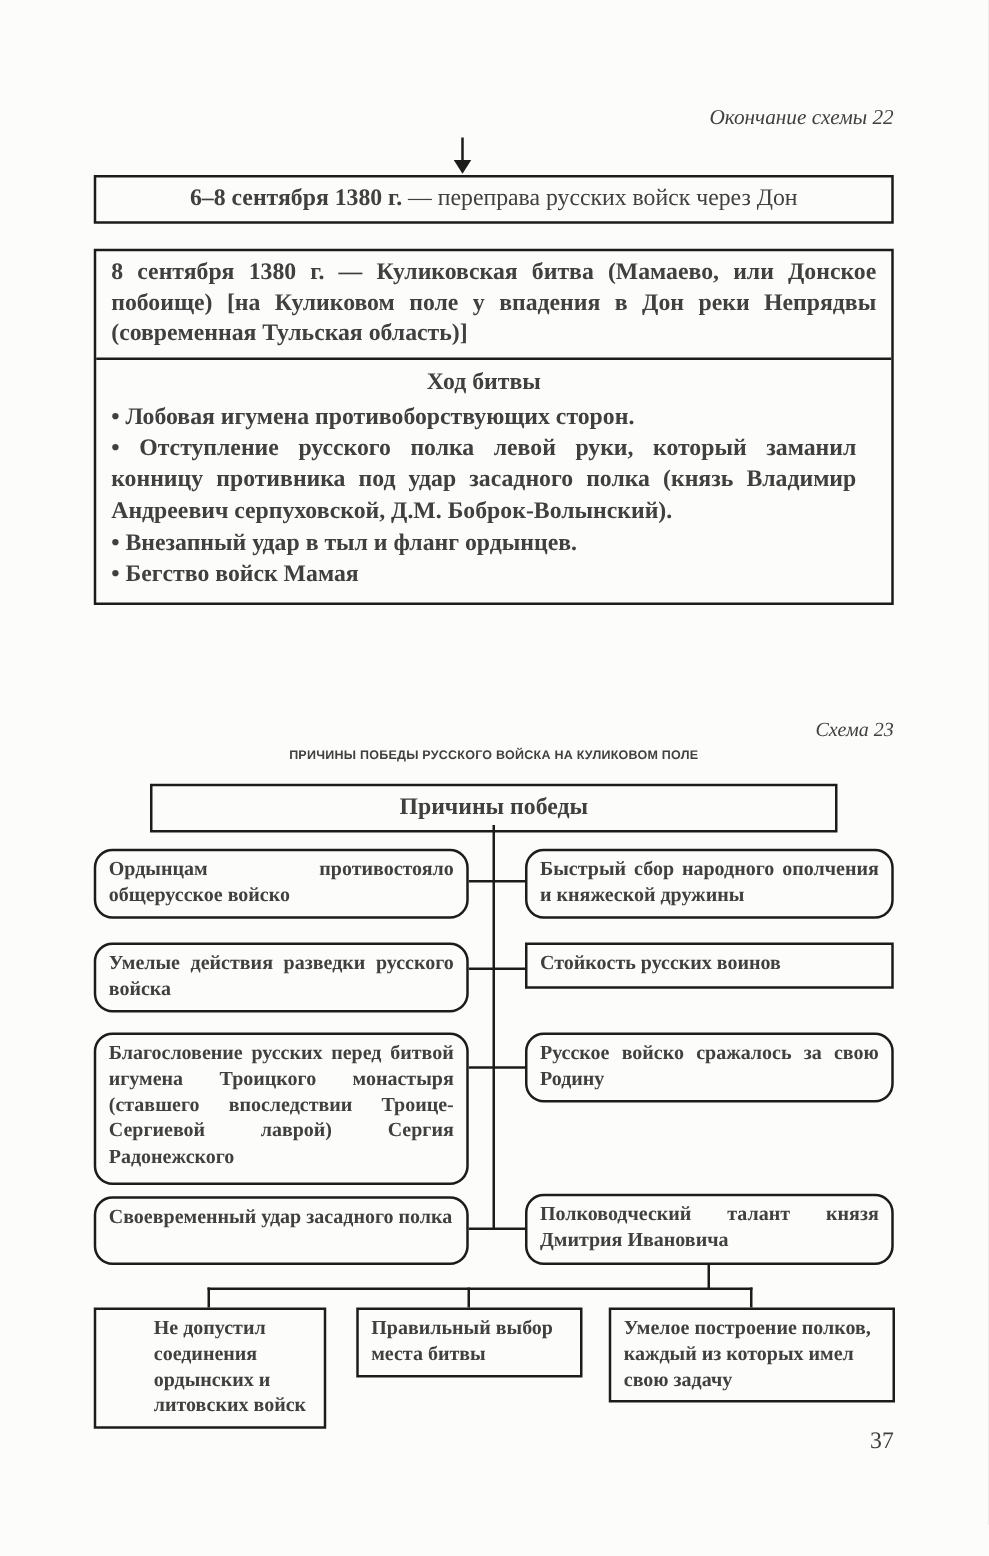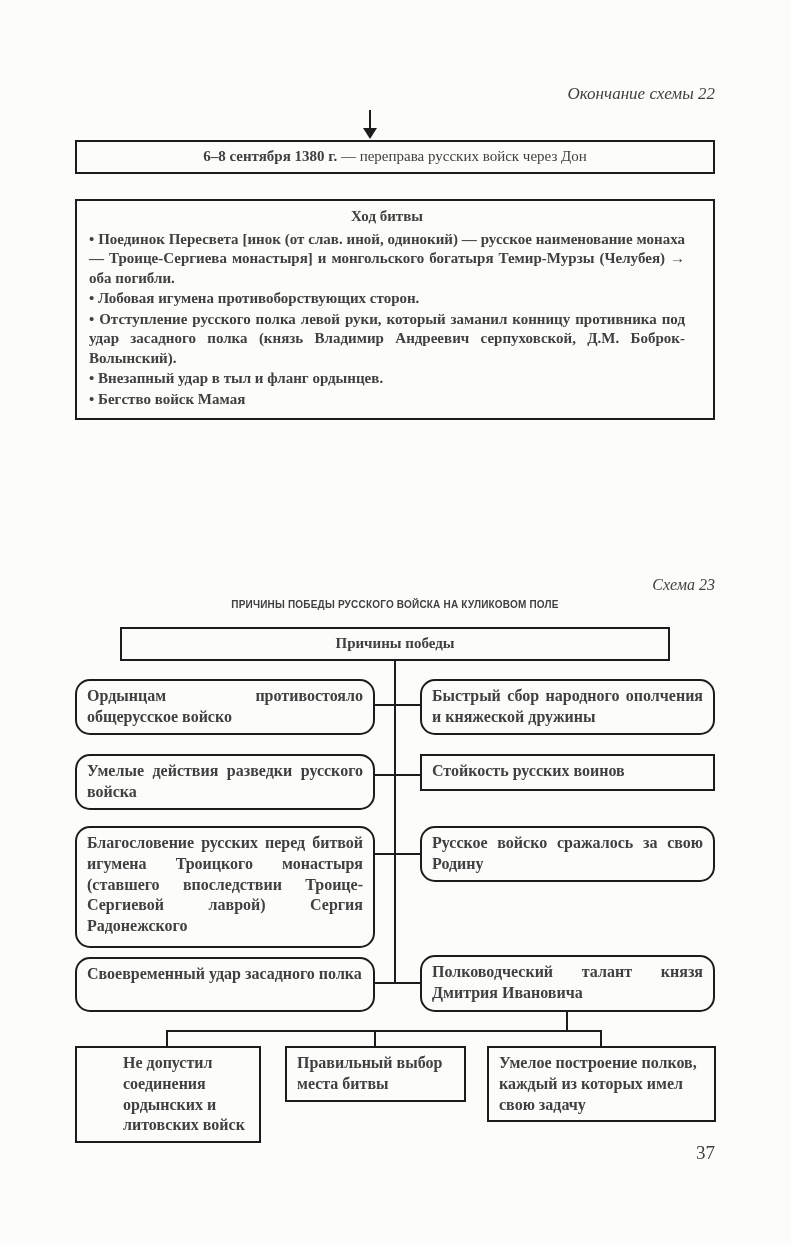--- a/index.html
+++ b/index.html
@@ -18,21 +18,21 @@
     position: absolute;
     font-style: italic;
     font-size: 17px;
     text-align: right;
   }
   .box {
     position: absolute;
     border: 2px solid #1c1c1c;
     background: #fcfcfa;
     font-weight: bold;
-    font-size: 15px;
+    font-size: 19px;
     line-height: 1.3;
     padding: 5px 10px;
   }
   .centerbox {
     display: flex;
     align-items: center;
     justify-content: center;
     text-align: center;
   }
   .wide { left: 75px; width: 640px; }
@@ -88,23 +88,23 @@
   <div class="line" style="left:369px; top:110px; width:2px; height:19px;"></div>
   <div class="arrow-head" style="left:363px; top:128px;"></div>
 
   <div class="box wide centerbox" style="top:140px; min-height:34px;">
     <div>
       <span class="b">6–8 сентября 1380 г.</span><span class="r"> — переправа русских войск через Дон</span>
     </div>
   </div>
 
   <div class="box battle-box">
+    <div class="battle-header">8 сентября 1380 г. — Куликовская битва (Мамаево, или Донское побоище) [на Куликовом поле у впадения в Дон реки Непрядвы (современная Тульская область)]</div>
     <div class="battle-body">
       <div class="battle-title">Ход битвы</div>
-      <div class="bullet">Поединок Пересвета [инок (от слав. иной, одинокий) — русское наименование монаха — Троице-Сергиева монастыря] и монгольского богатыря Темир-Мурзы (Челубея) → оба погибли.</div>
       <div class="bullet">Лобовая игумена противоборствующих сторон.</div>
       <div class="bullet">Отступление русского полка левой руки, который заманил конницу противника под удар засадного полка (князь Владимир Андреевич серпуховской, Д.М. Боброк-Волынский).</div>
       <div class="bullet">Внезапный удар в тыл и фланг ордынцев.</div>
       <div class="bullet">Бегство войск Мамая</div>
     </div>
   </div>
 
 
   <div class="italic-label" style="right:76px; top:576px; font-size:16px;">Схема 23</div>
   <div class="scheme23-title">ПРИЧИНЫ ПОБЕДЫ РУССКОГО ВОЙСКА НА КУЛИКОВОМ ПОЛЕ</div>

